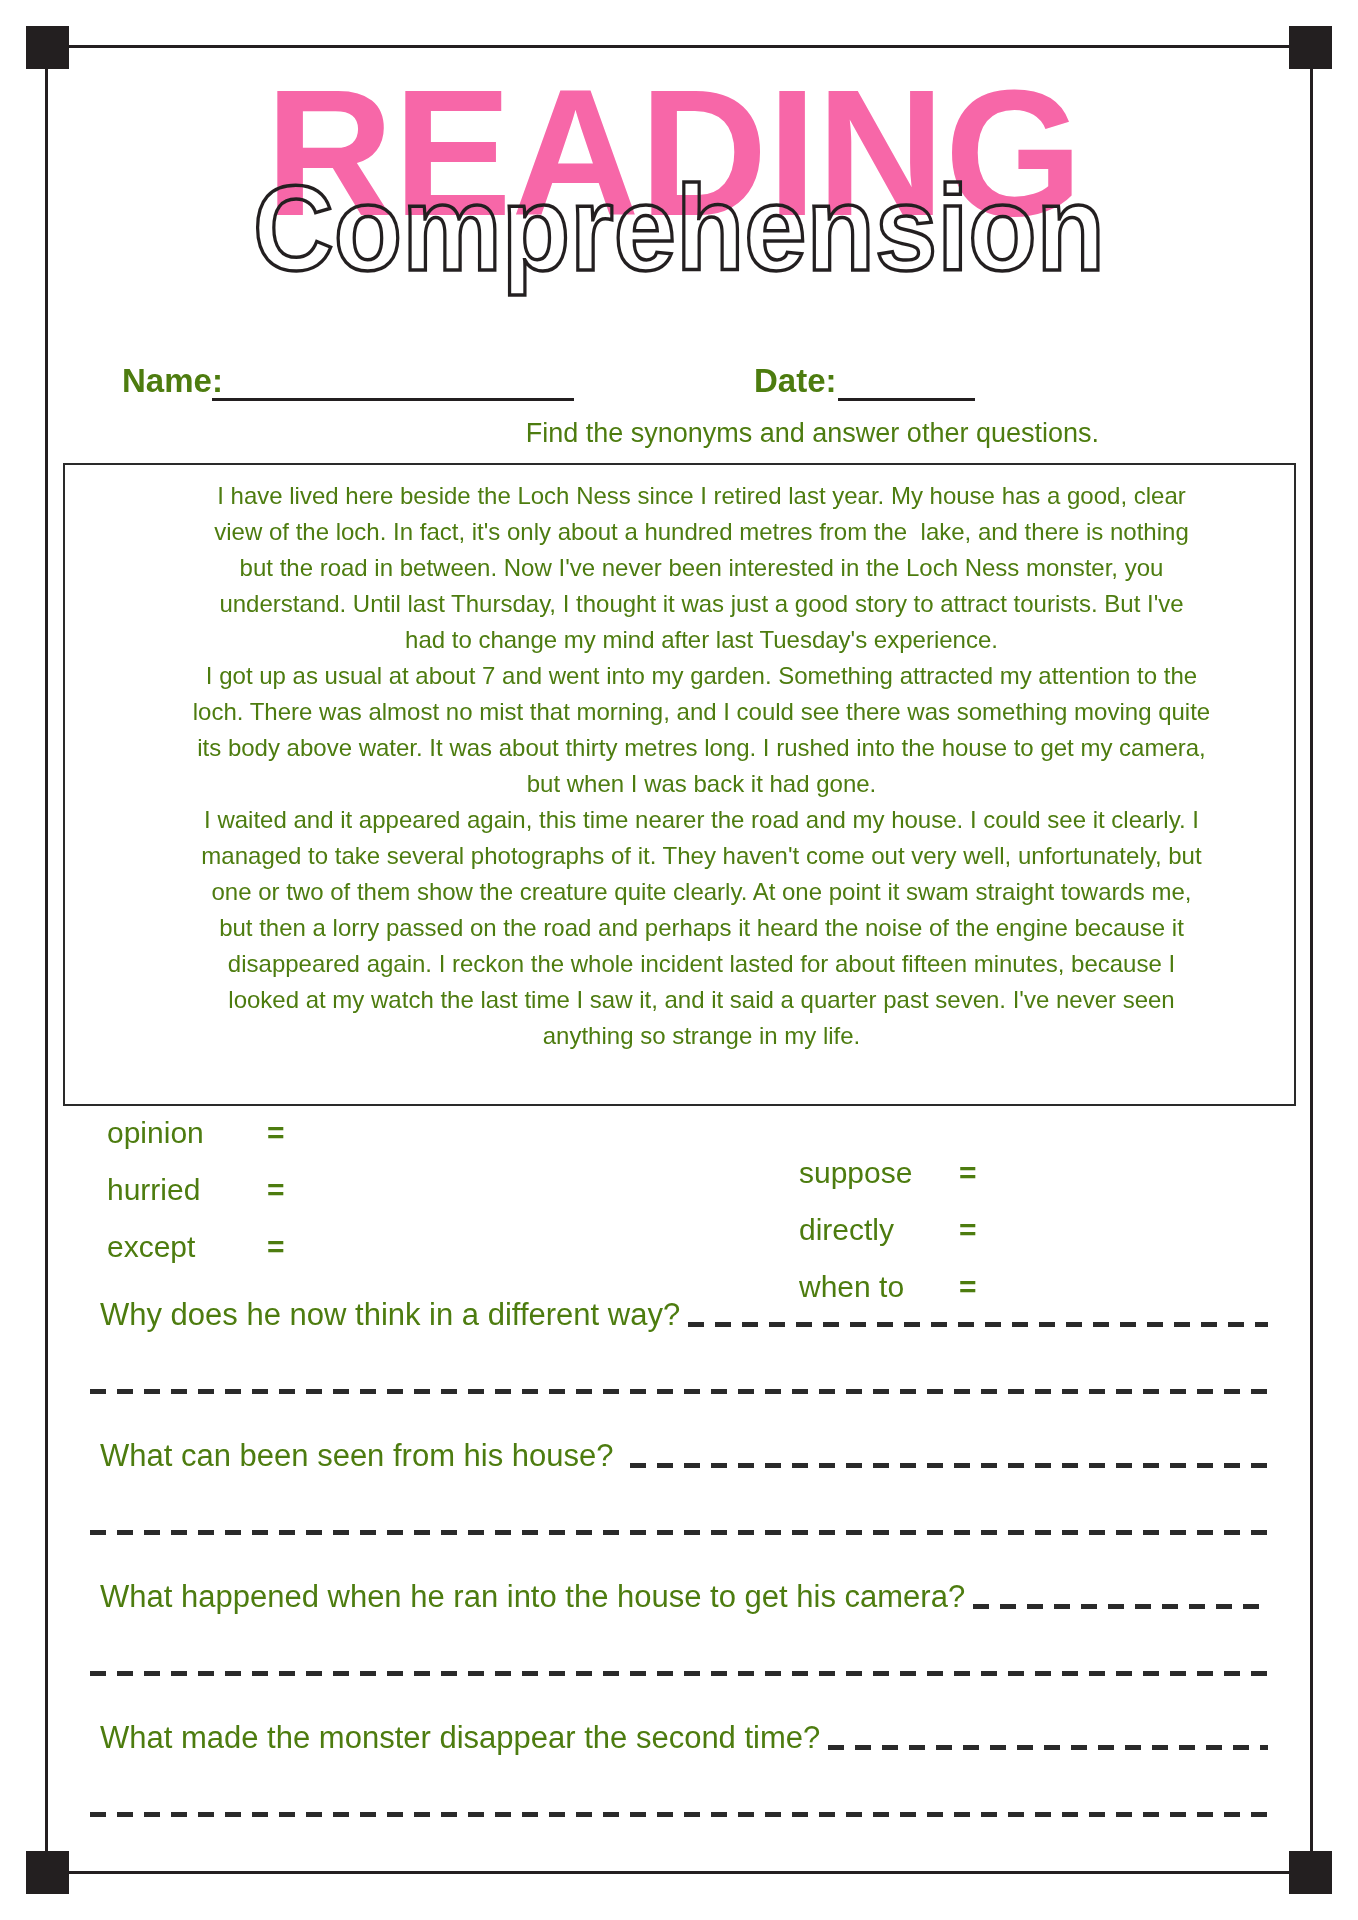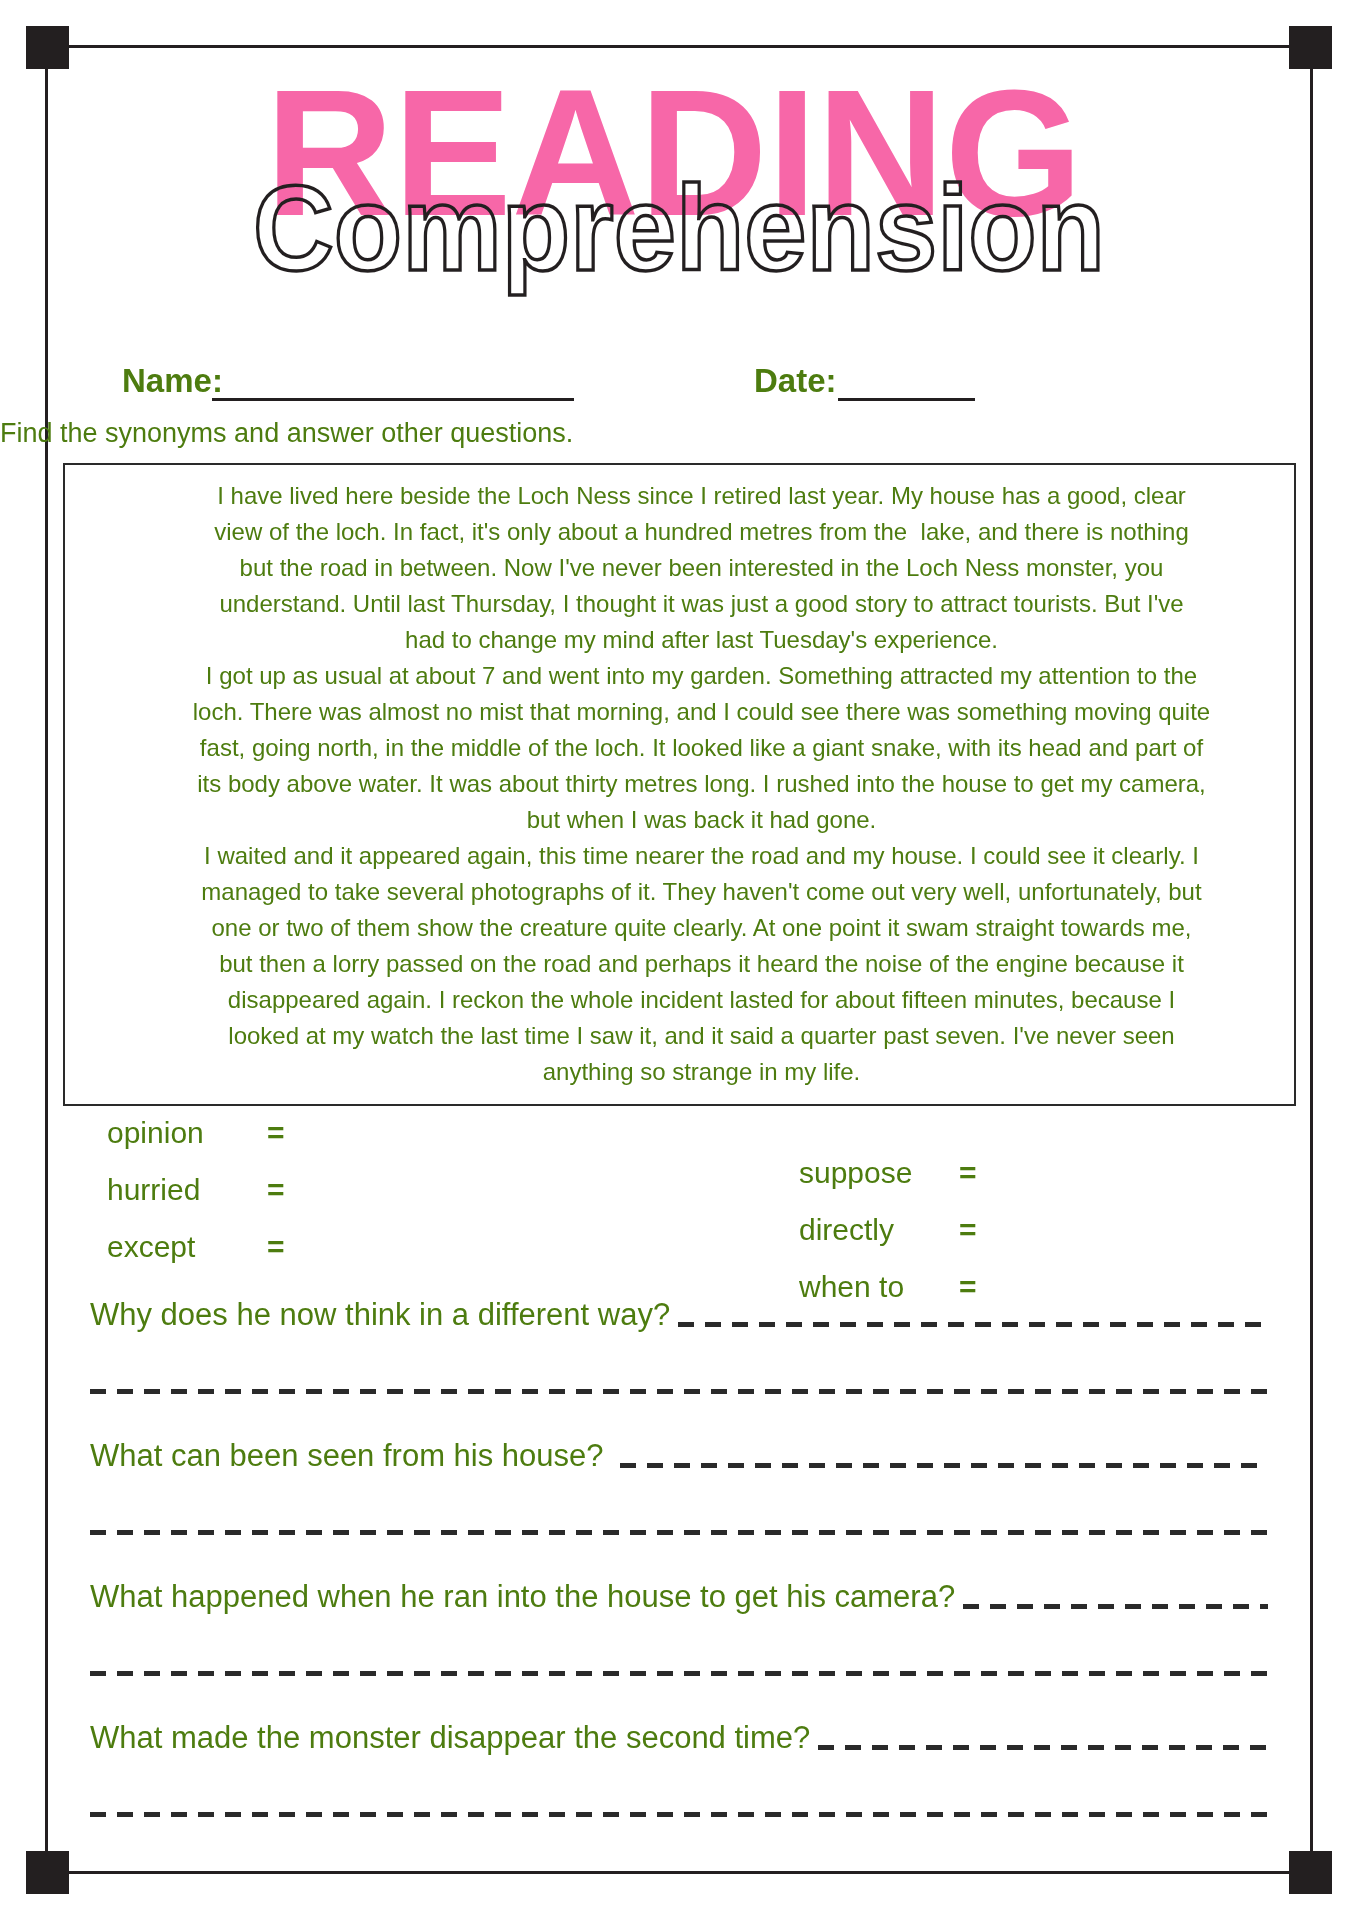--- a/index.html
+++ b/index.html
@@ -17,40 +17,40 @@
 
   
   .title-svg{position:absolute;left:0;top:70px;}
 
   
   .name-label{position:absolute;left:122px;top:362px;font-size:33px;font-weight:bold;}
   .name-line{position:absolute;left:212px;top:398px;width:362px;border-bottom:3px solid #231f20;}
   .date-label{position:absolute;left:754px;top:362px;font-size:33px;font-weight:bold;}
   .date-line{position:absolute;left:838px;top:398px;width:137px;border-bottom:3px solid #231f20;}
 
-  .instruction{position:absolute;left:0;top:418px;width:1099px;text-align:left;font-size:27px;}
+  .instruction{position:absolute;left:0;top:418px;width:1099px;text-align:right;font-size:27px;}
 
   
   .passage-box{
     position:absolute;left:63px;top:463px;width:1229px;height:626px;
     border:2px solid #2a2a2a;padding-top:13px;box-sizing:content-box;
   }
   .p-line{white-space:pre;text-align:center;font-size:24px;line-height:36px;margin-left:44px;}
 
   
   .syn-col{position:absolute;top:1116px;}
   .syn-col.left{left:107px;}
   .syn-col.right{left:799px;margin-top:40px;}
   .syn-row{display:flex;align-items:baseline;height:57px;}
   .syn-word{display:inline-block;width:160px;font-size:30px;}
   .syn-eq{font-size:30px;font-weight:bold;}
 
   
   .questions{position:absolute;left:90px;top:1296px;width:1178px;}
-  .q-row{display:flex;align-items:flex-end;font-size:31px;line-height:37px;}
+  .q-row{display:flex;align-items:flex-end;font-size:31px;line-height:37px;margin-left:10px;}
   .q-text{white-space:pre;}
   .q-blank{
     flex:1;height:5px;margin:0 0 6px 8px;
     background:repeating-linear-gradient(90deg,#2a2a2a 0 16px,transparent 16px 27px);
   }
   .q-line{
     height:5px;margin-top:56px;margin-bottom:43px;
     background:repeating-linear-gradient(90deg,#2a2a2a 0 16px,transparent 16px 27px);
   }
 </style>
@@ -78,21 +78,20 @@
   <div class="instruction">Find the synonyms and answer other questions.</div>
 
   <div class="passage-box">
       <div class="p-line">I have lived here beside the Loch Ness since I retired last year. My house has a good, clear</div>
       <div class="p-line">view of the loch. In fact, it's only about a hundred metres from the  lake, and there is nothing</div>
       <div class="p-line">but the road in between. Now I've never been interested in the Loch Ness monster, you</div>
       <div class="p-line">understand. Until last Thursday, I thought it was just a good story to attract tourists. But I've</div>
       <div class="p-line">had to change my mind after last Tuesday's experience.</div>
       <div class="p-line">I got up as usual at about 7 and went into my garden. Something attracted my attention to the</div>
       <div class="p-line">loch. There was almost no mist that morning, and I could see there was something moving quite</div>
-      <div class="p-line">fast, going north, in the middle of the loch. It looked like a giant snake, with its head and part of</div>
       <div class="p-line">its body above water. It was about thirty metres long. I rushed into the house to get my camera,</div>
       <div class="p-line">but when I was back it had gone.</div>
       <div class="p-line">I waited and it appeared again, this time nearer the road and my house. I could see it clearly. I</div>
       <div class="p-line">managed to take several photographs of it. They haven't come out very well, unfortunately, but</div>
       <div class="p-line">one or two of them show the creature quite clearly. At one point it swam straight towards me,</div>
       <div class="p-line">but then a lorry passed on the road and perhaps it heard the noise of the engine because it</div>
       <div class="p-line">disappeared again. I reckon the whole incident lasted for about fifteen minutes, because I</div>
       <div class="p-line">looked at my watch the last time I saw it, and it said a quarter past seven. I've never seen</div>
       <div class="p-line">anything so strange in my life.</div>
     </div>

